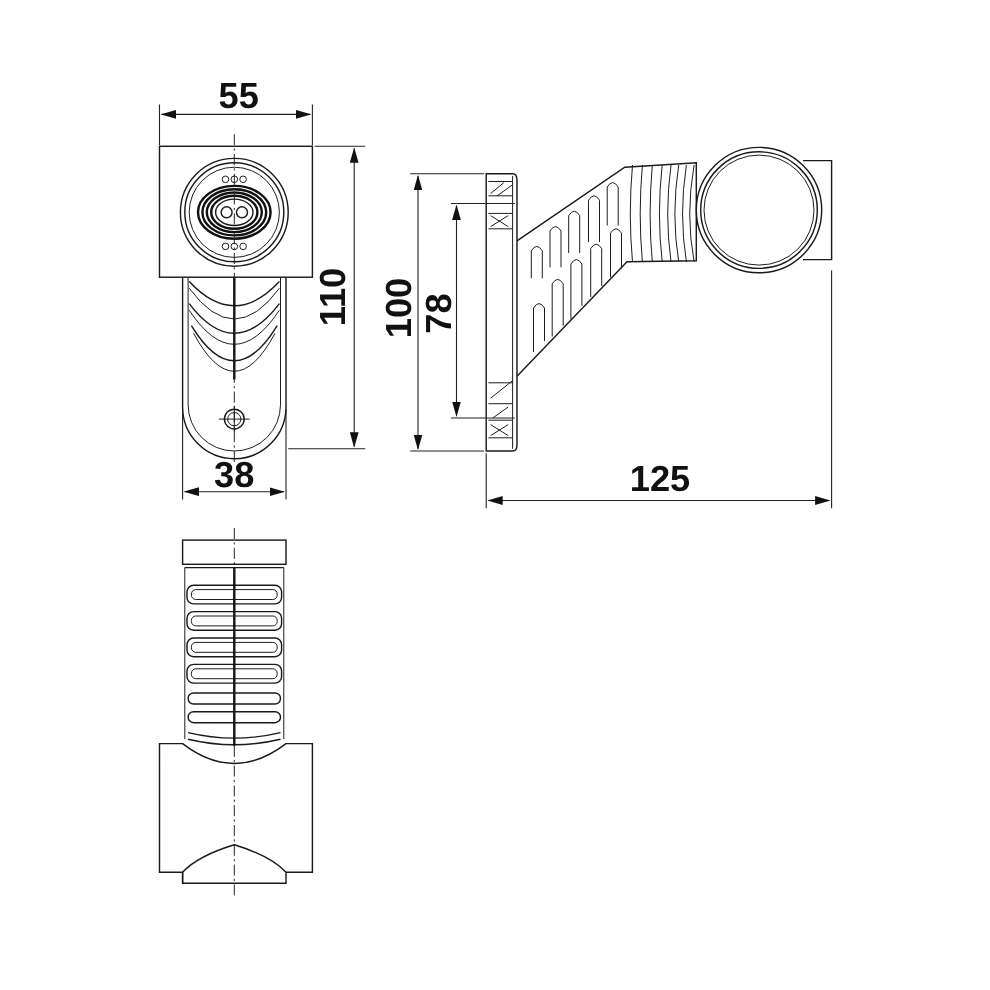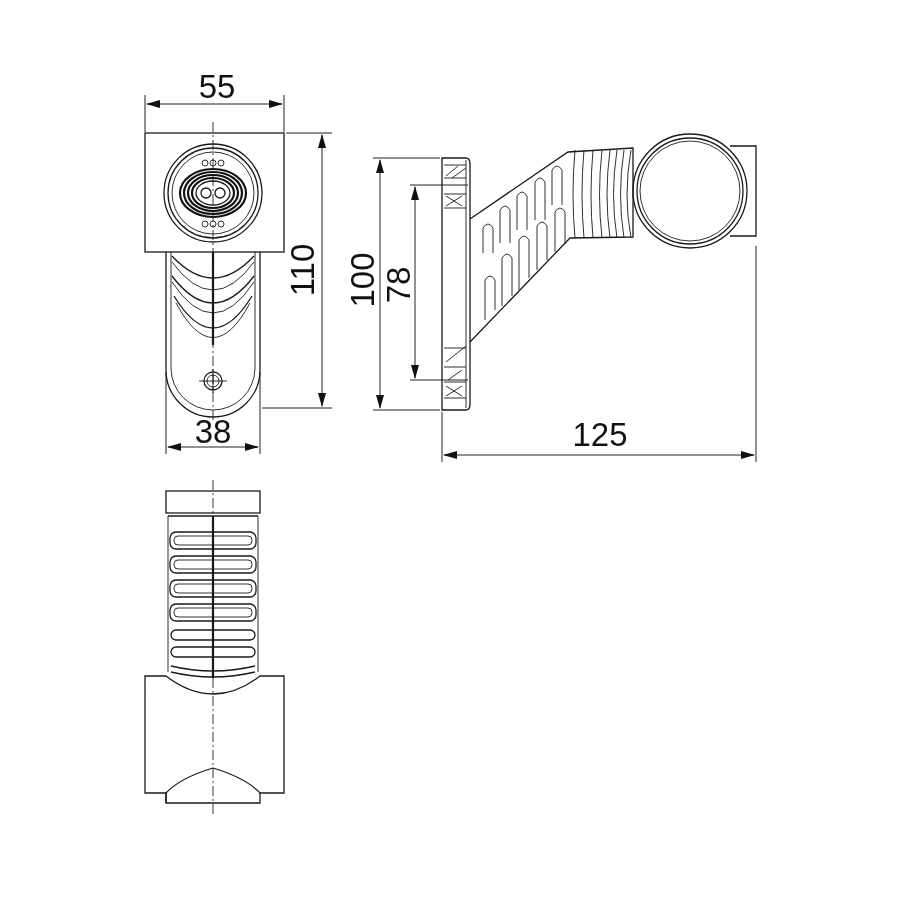--- a/index.html
+++ b/index.html
@@ -1,17 +1,17 @@
 <!DOCTYPE html>
 <html><head>
 <meta charset="utf-8">
 <style>
   html, body { margin:0; padding:0; background:#ffffff; }
   body { width:900px; height:900px; overflow:hidden; }
-  #stage { position:relative; width:900px; height:836px; }
+  #stage { position:relative; width:900px; height:836px;font-weight:bold; }
   svg { position:absolute; left:0; top:0; }
   .ln { stroke:#1a1a1a; fill:none; stroke-width:1.3; }
   .thin { stroke:#1a1a1a; fill:none; stroke-width:0.9; }
   .bold { stroke:#111; fill:none; stroke-width:2.2; }
   .dim { stroke:#222; fill:none; stroke-width:1; }
   .ctr { stroke:#222; fill:none; stroke-width:0.9; stroke-dasharray:10 3 2 3; }
   .dimtext { font-family:"Liberation Sans", sans-serif; font-size:33px; fill:#111; }
 </style>
 </head>
 <body>

